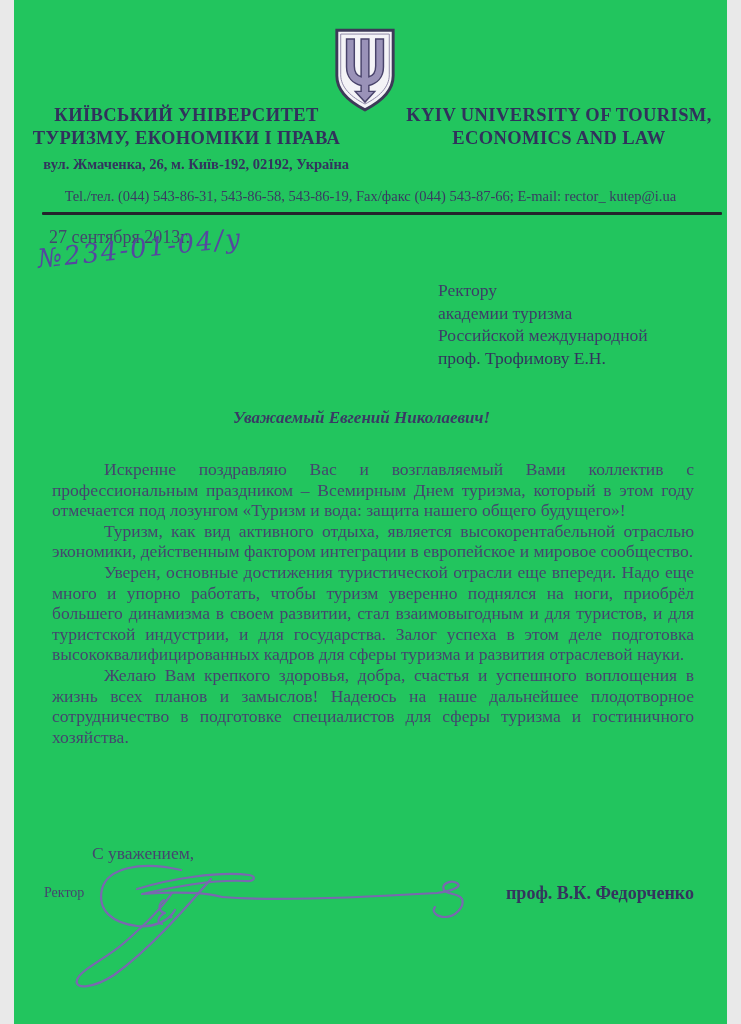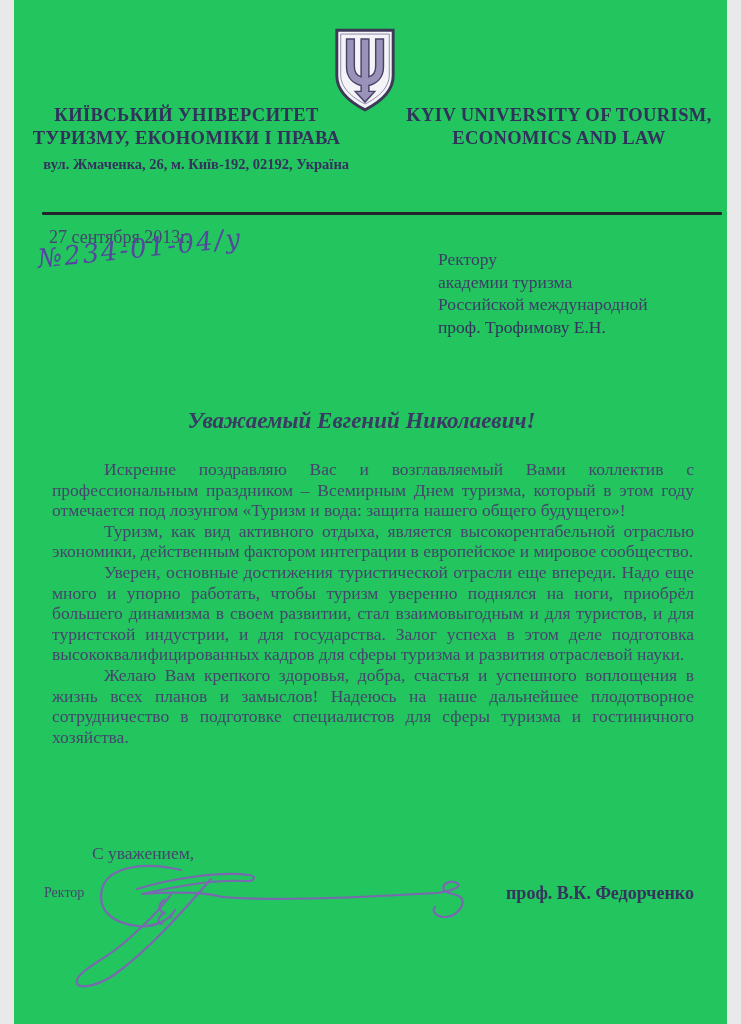--- a/index.html
+++ b/index.html
@@ -51,33 +51,33 @@
     font-size:26px;
     font-style:italic;
     letter-spacing:2px;
     color:#5646a0;
     transform:rotate(-6deg);
     transform-origin:left top;
     font-family:"DejaVu Serif", serif;
   }
   
   .recipient{
-    left:424px;top:248px;width:290px;
+    left:424px;top:279px;width:290px;
     font-size:17.5px;
     line-height:22.5px;
     color:#3d3d68;
   }
   .recipient .bold{font-weight:normal;color:#33335e;}
   
   .salutation{
     left:0;right:18px;top:408px;
     text-align:center;
     font-weight:bold;
     font-style:italic;
-    font-size:23px;
+    font-size:17px;
     color:#3a3a64;
   }
   .body-text{
     left:38px;right:33px;top:459px;
     font-size:17.5px;
     line-height:20.6px;
     text-align:justify;
     color:#45456e;
   }
   .body-text p{margin:0;text-indent:52px;}
@@ -106,20 +106,21 @@
     <div>КИЇВСЬКИЙ УНІВЕРСИТЕТ</div>
     <div>ТУРИЗМУ, ЕКОНОМІКИ І ПРАВА</div>
   </div>
   <div class="abs org-name" style="left:380px;top:104px;width:330px;">
     <div>KYIV UNIVERSITY OF TOURISM,</div>
     <div>ECONOMICS AND LAW</div>
   </div>
 
   <div class="abs org-addr" style="left:10px;top:156px;width:325px;">вул. Жмаченка, 26, м. Київ-192, 02192, Україна</div>
 
+  <div class="abs contact-line">Tel./тел. (044) 543-86-31, 543-86-58, 543-86-19, Fax/факс (044) 543-87-66; E-mail: rector_ kutep@i.ua</div>
   <div class="abs header-rule"></div>
 
   <div class="abs letter-date">27 сентября 2013г.</div>
   <div class="abs ref-number">№234-01-04/у</div>
 
   <div class="abs recipient">
     <div>Ректору</div>
     <div>академии туризма</div>
     <div>Российской международной</div>
     <div class="bold">проф. Трофимову Е.Н.</div>

